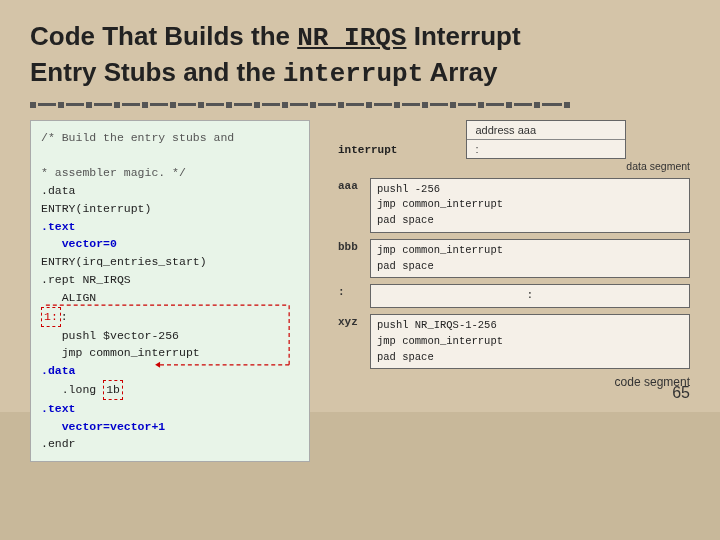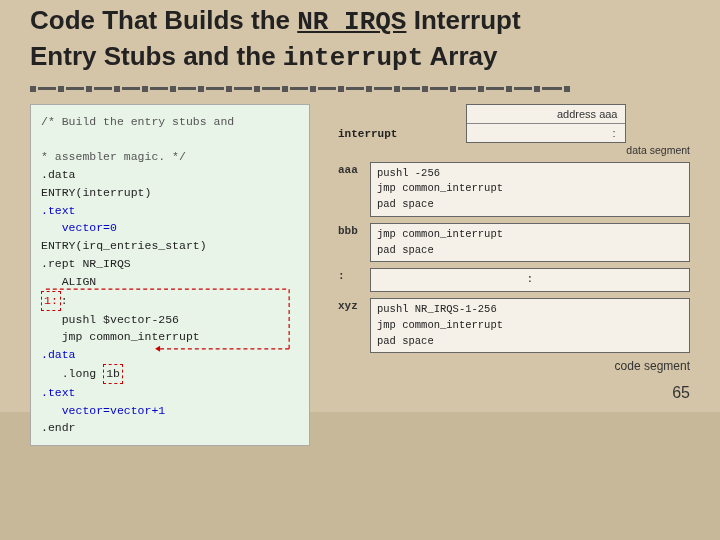--- a/index.html
+++ b/index.html
@@ -9,21 +9,21 @@
       background: #c8b89a;
       font-family: Arial, sans-serif;
       overflow: hidden;
       position: relative;
     }
     .slide {
       width: 720px;
       height: 412px;
       background: #d4c4a8;
       position: relative;
-      padding: 4px 30px;
+      padding: 20px 30px;
     }
     .title {
       font-size: 26px;
       font-weight: bold;
       color: #222;
       line-height: 1.3;
       margin-bottom: 10px;
     }
     .title .nr-irqs {
       font-family: 'Courier New', monospace;
@@ -59,21 +59,21 @@
       border: 1px solid #aaa;
       padding: 8px 10px;
       font-family: 'Courier New', monospace;
       font-size: 11.5px;
       line-height: 1.55;
       color: #222;
       flex: 0 0 280px;
       position: relative;
     }
     .code-comment { color: #555; }
-    .code-blue { color: #0000cc; font-weight: normal; }
+    .code-blue { color: #0000cc; font-weight: bold; }
     .code-normal { color: #222; }
 
     
     .label-box {
       display: inline-block;
       border: 1.5px dashed #cc0000;
       padding: 0 2px;
       color: #cc0000;
     }
     
@@ -106,21 +106,21 @@
       left: 0;
     }
     .table-box {
       margin-left: 60px;
       border: 1px solid #666;
       background: #f5f0e8;
     }
     .table-row {
       border-bottom: 1px solid #888;
       padding: 3px 8px;
-      text-align: right;
+      text-align: left;
       font-size: 11px;
       color: #333;
       background: #f5f0e8;
     }
     .table-row:last-child { border-bottom: none; }
     .table-row.dots { letter-spacing: 2px; }
     .data-seg {
       text-align: right;
       font-size: 10.5px;
       color: #333;

